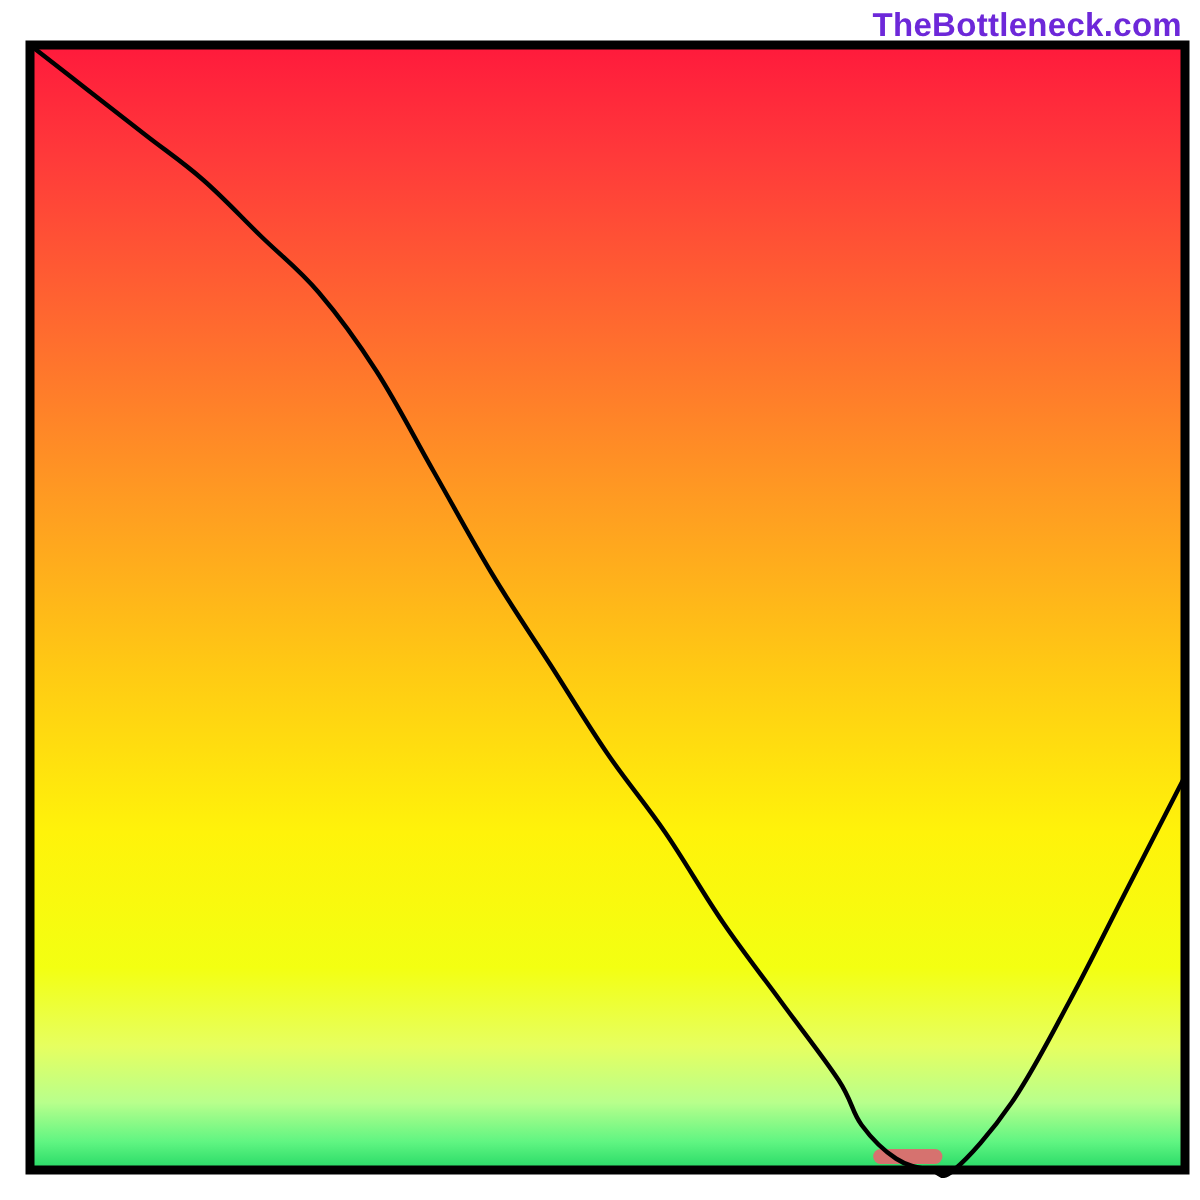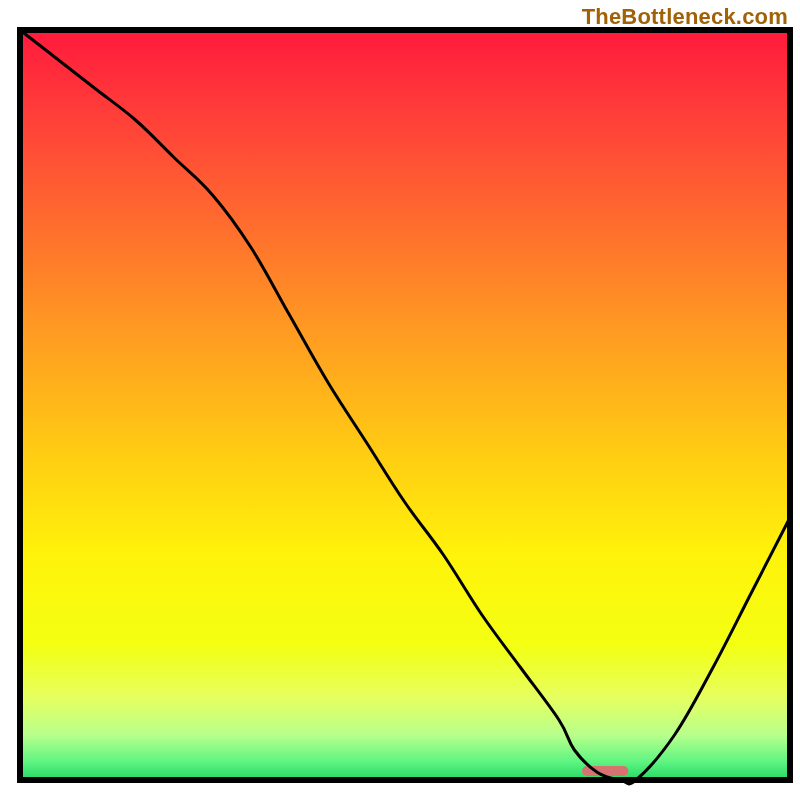--- a/index.html
+++ b/index.html
@@ -14,21 +14,21 @@
     position: relative;
     width: 800px;
     height: 800px;
   }
   .watermark {
     position: absolute;
     top: 4px;
     right: 12px;
     font-size: 22px;
     font-weight: bold;
-    color: #a16207;
+    color: #6d28d9;
     letter-spacing: 0.2px;
     z-index: 10;
   }
   svg {
     display: block;
   }
 </style>
 </head>
 <body>
 

